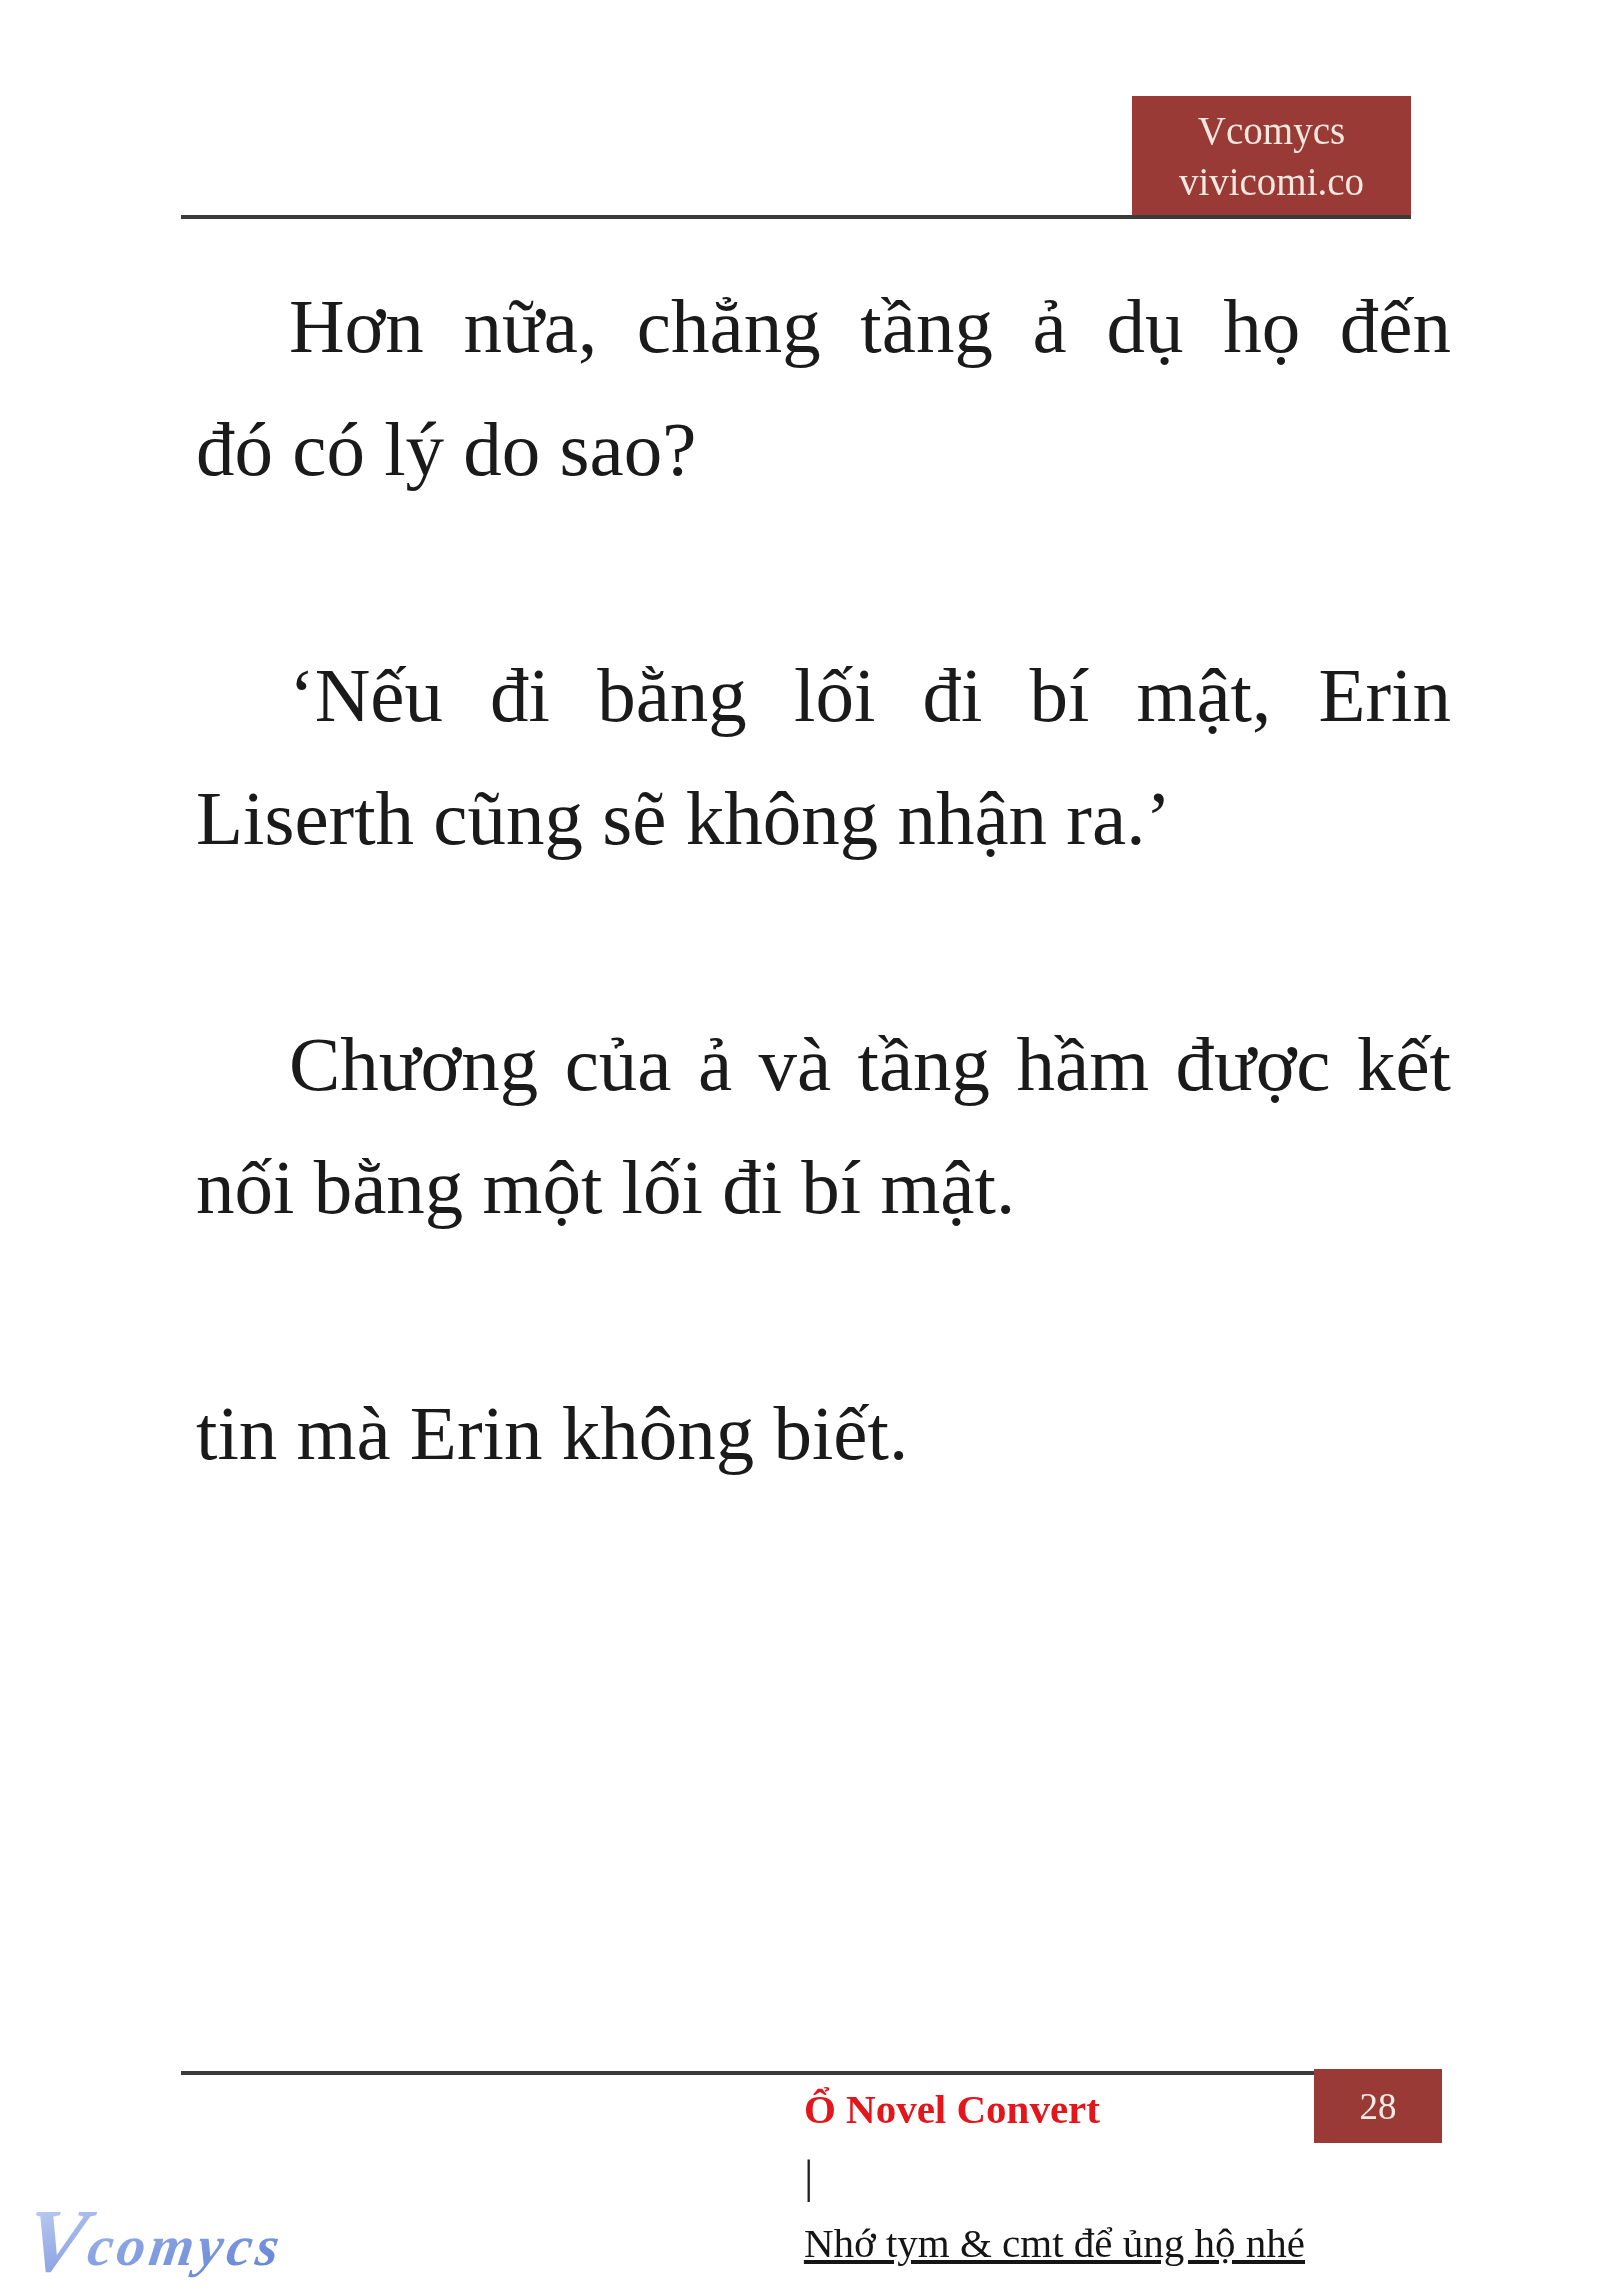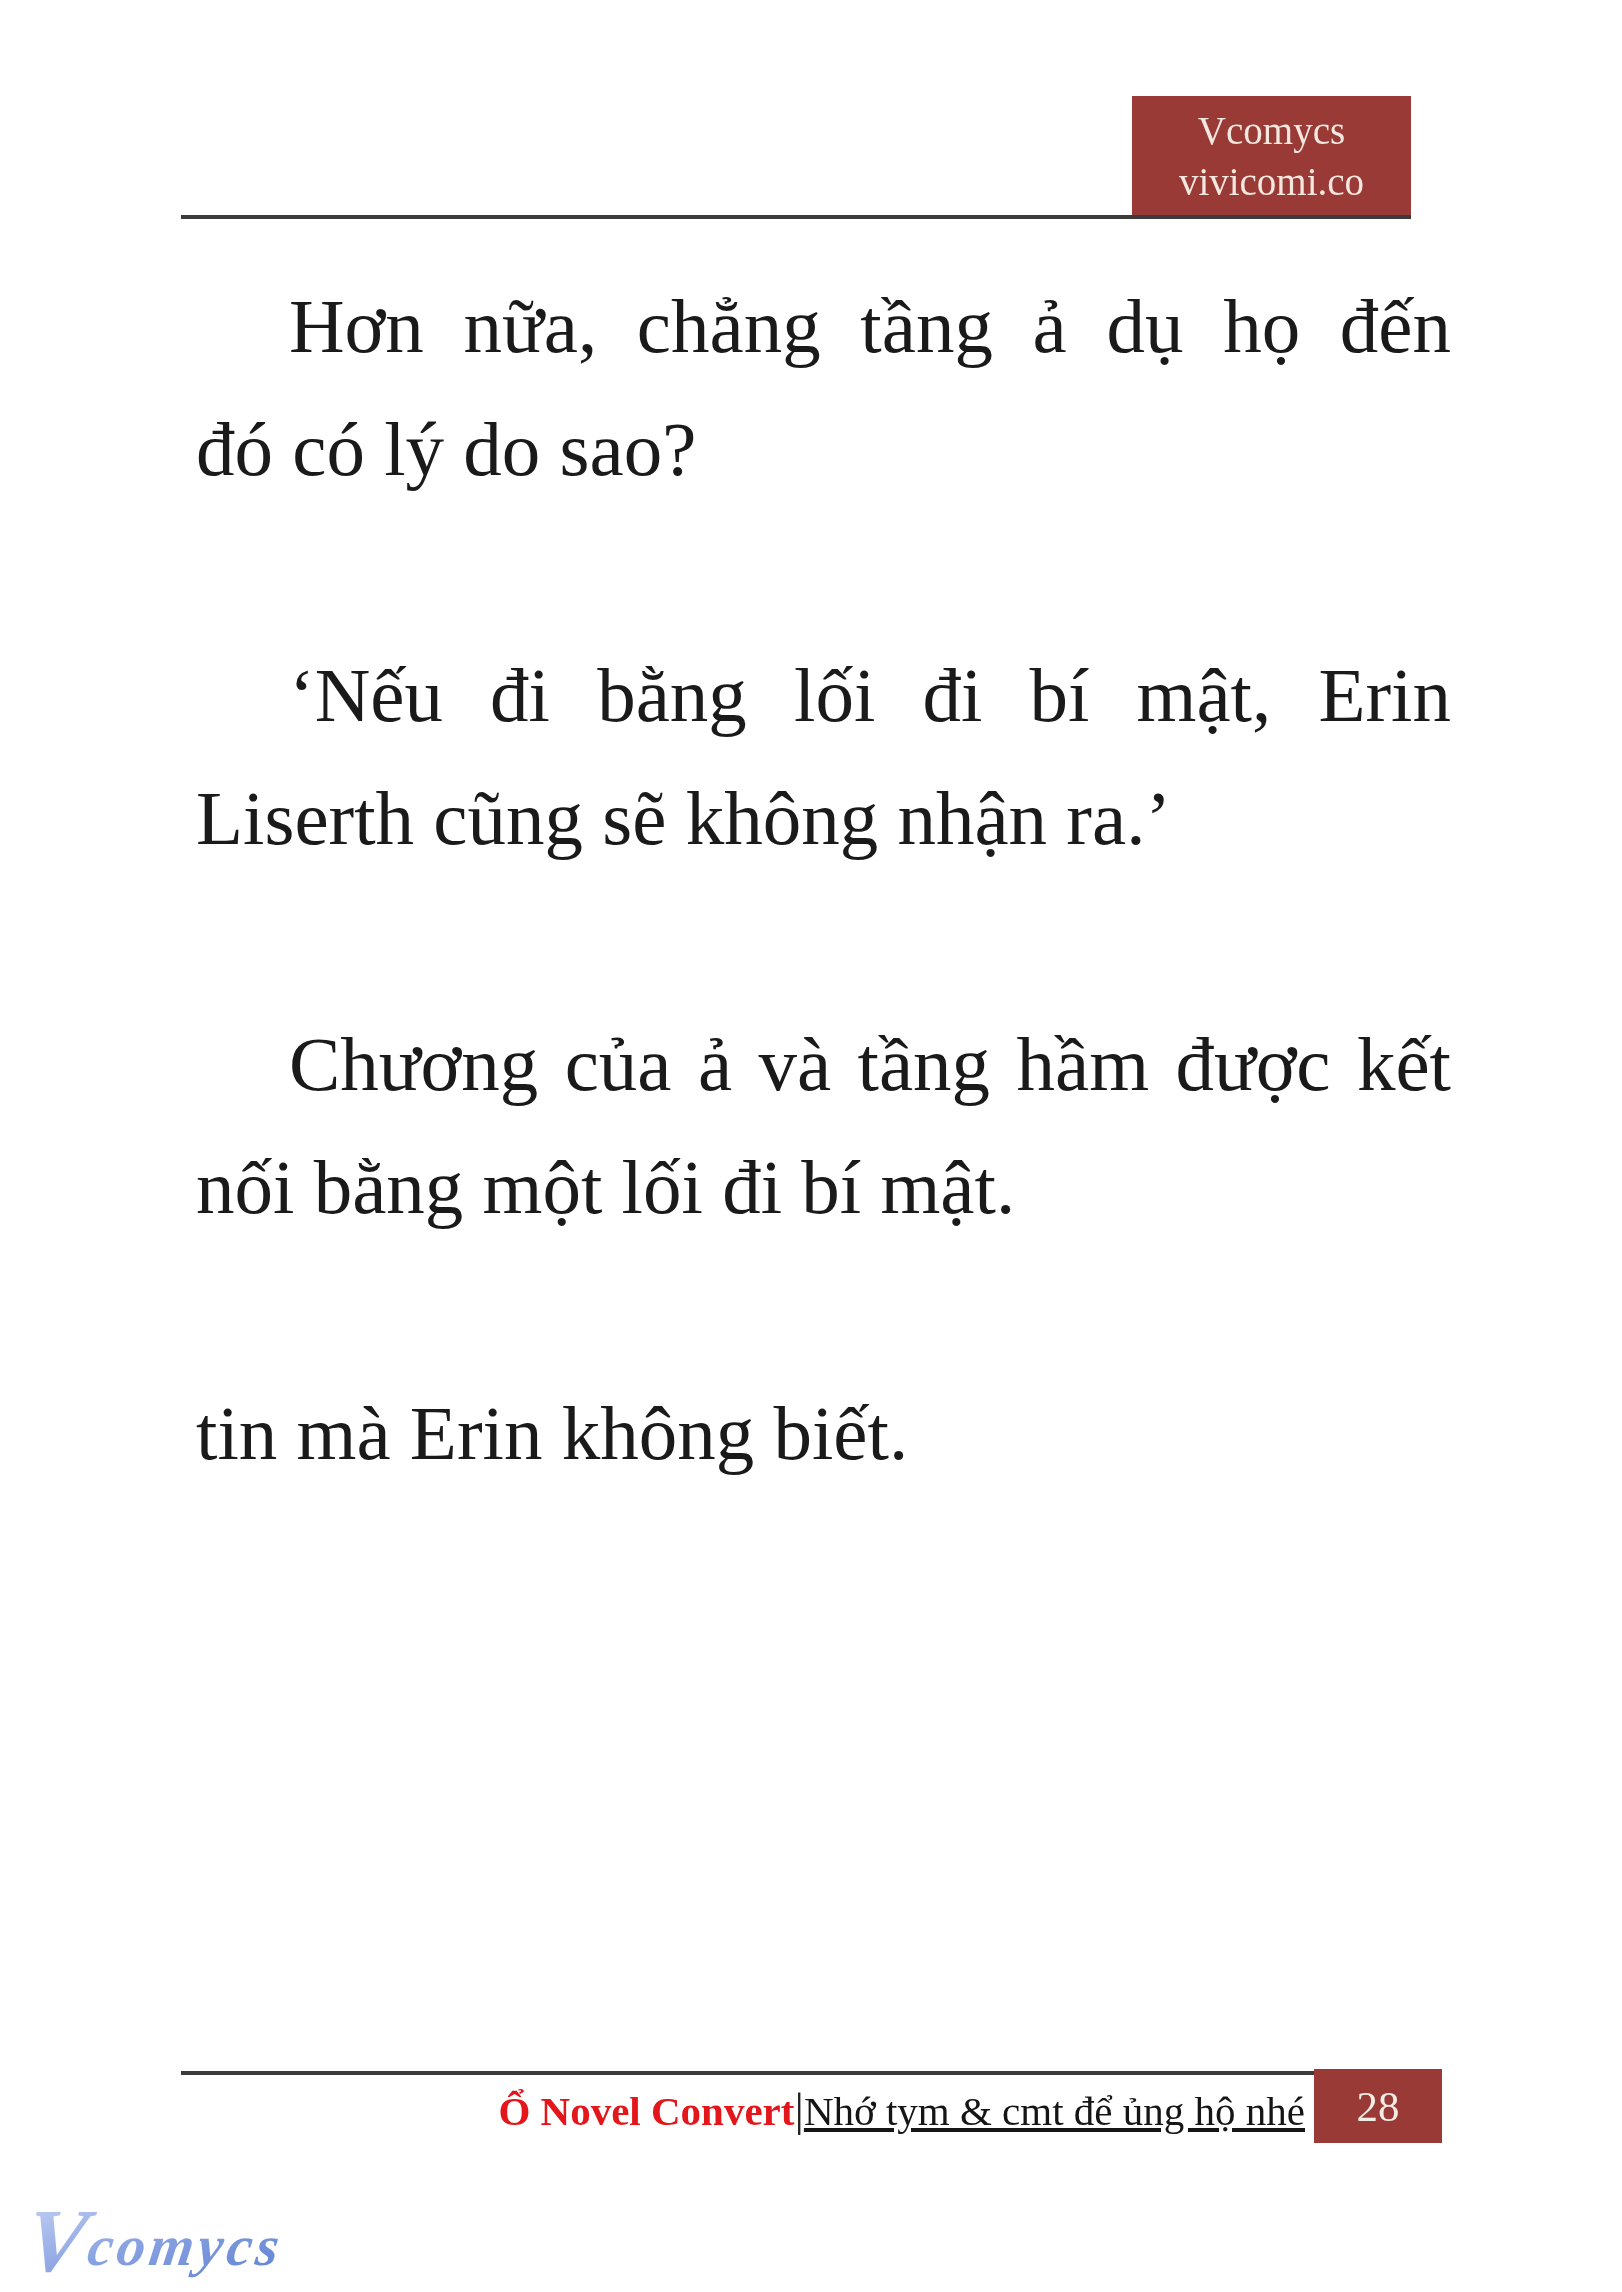--- a/index.html
+++ b/index.html
@@ -66,40 +66,41 @@
   .tline.rest { text-align: left; }
 
   
   .footer-rule { left: 181px; top: 2071px; width: 1133px; }
   .footer-credit {
     position: absolute;
     right: 317px;           
     top: 2082px;
     display: flex;
     align-items: baseline;
-    gap: 0;
+    gap: 12px;
     font-size: 41px;
     line-height: 55px;
     white-space: nowrap;
+    flex-direction: column;
   }
   .brand { color: #e2161b; font-weight: bold; }
   .pipe  { color: #222222; font-size: 47px; }
   .note  { color: #151515; text-decoration: underline; }
   .page-num-badge {
     position: absolute;
     left: 1314px;
     top: 2069px;
     width: 128px;
     height: 74px;
     background: #993a36;
     color: #f3ece4;
     display: flex;
     align-items: center;
     justify-content: center;
-    font-size: 43px;
+    font-size: 37px;
   }
 
   
   .logo {
     position: absolute;
     left: 27.4px;
     top: 2196px;
     font-weight: bold;
     font-style: italic;
     letter-spacing: 2px;

